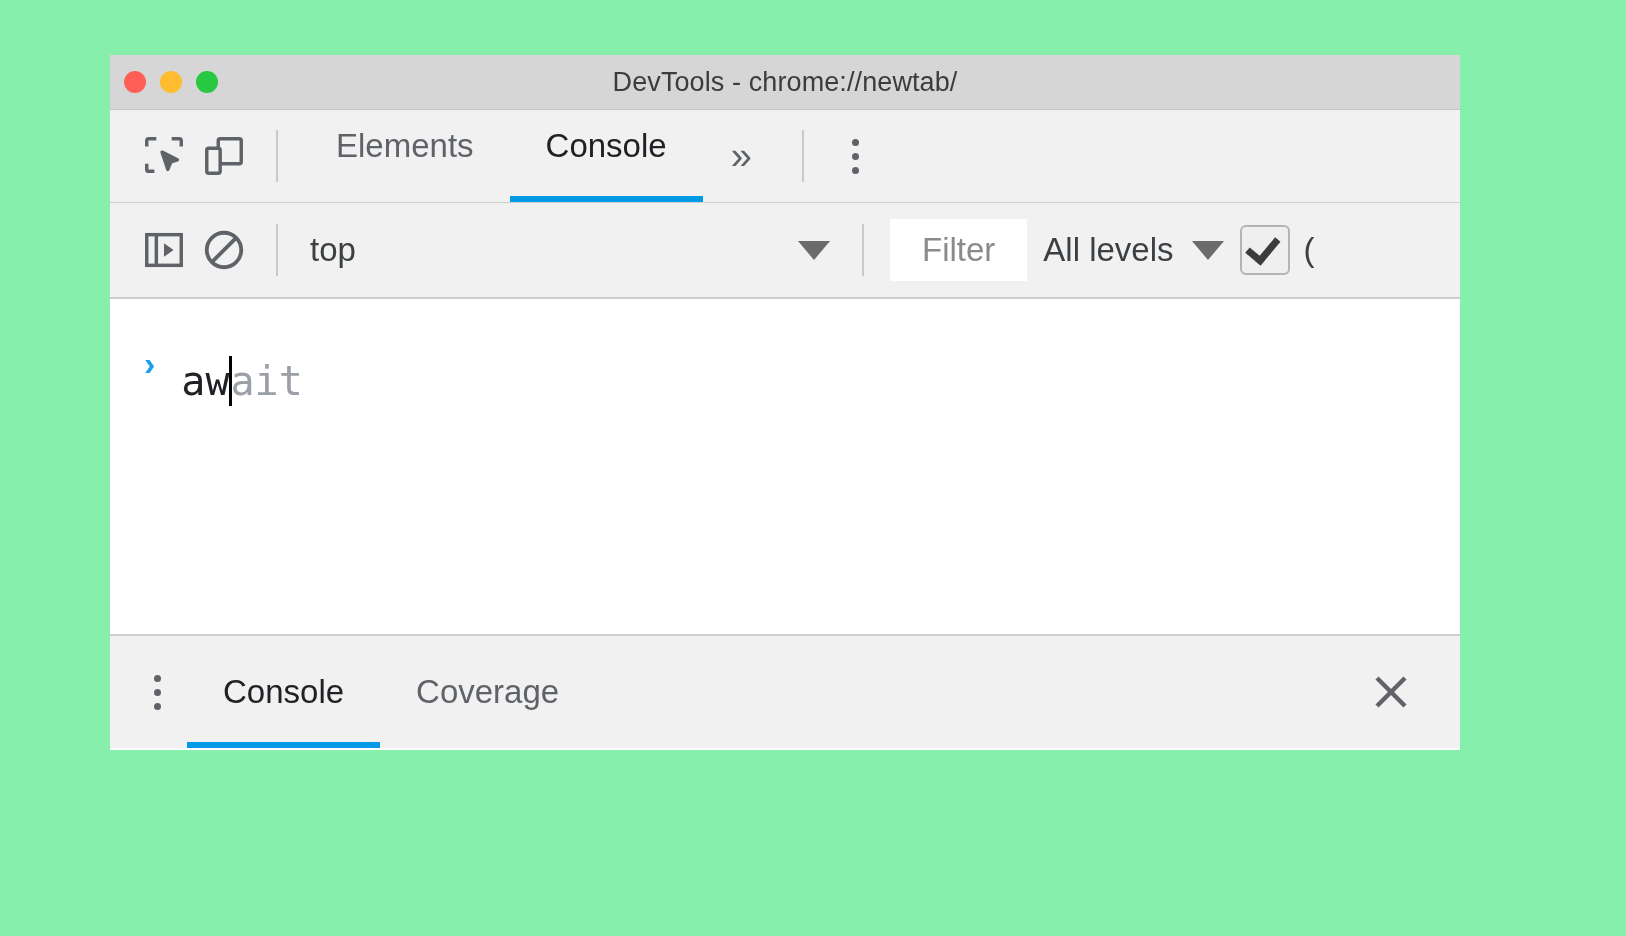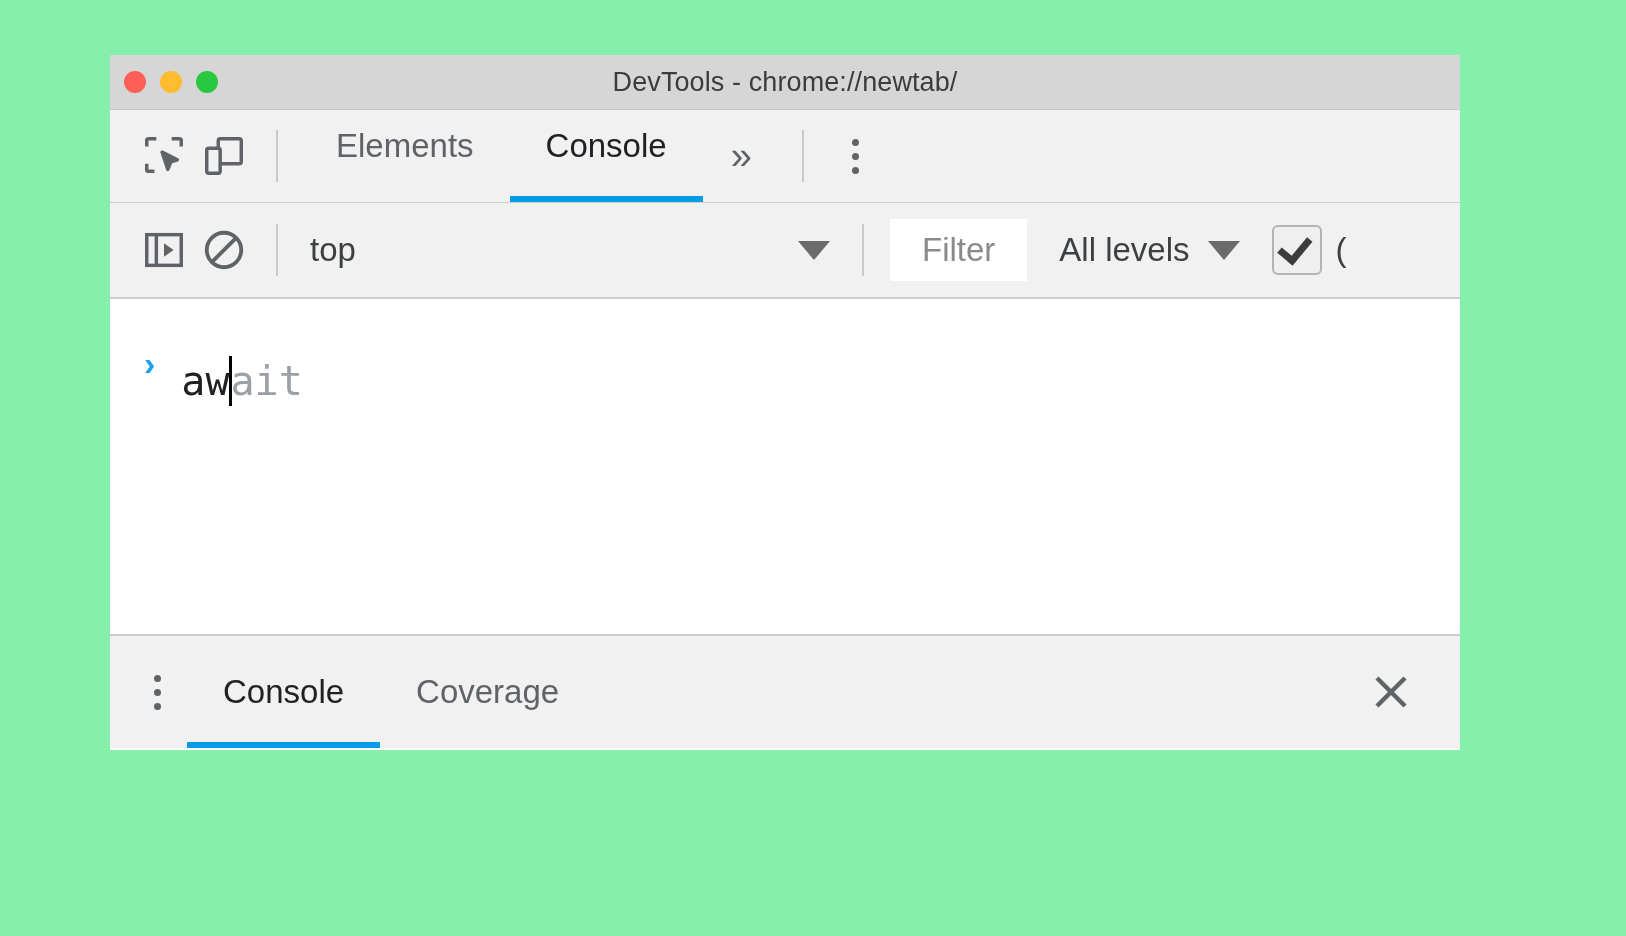--- a/index.html
+++ b/index.html
@@ -177,21 +177,21 @@
     margin-left: 4px;
   }
   .filter-placeholder {
     font-size: 33px;
     color: #8a8a8a;
   }
   .levels {
     display: flex;
     align-items: center;
     gap: 18px;
-    padding: 0 32px;
+    padding: 0 16px;
     flex: 0 0 auto;
   }
   .levels-label {
     font-size: 33px;
     color: #3c4043;
     white-space: nowrap;
   }
   .checkbox {
     width: 46px;
     height: 46px;

